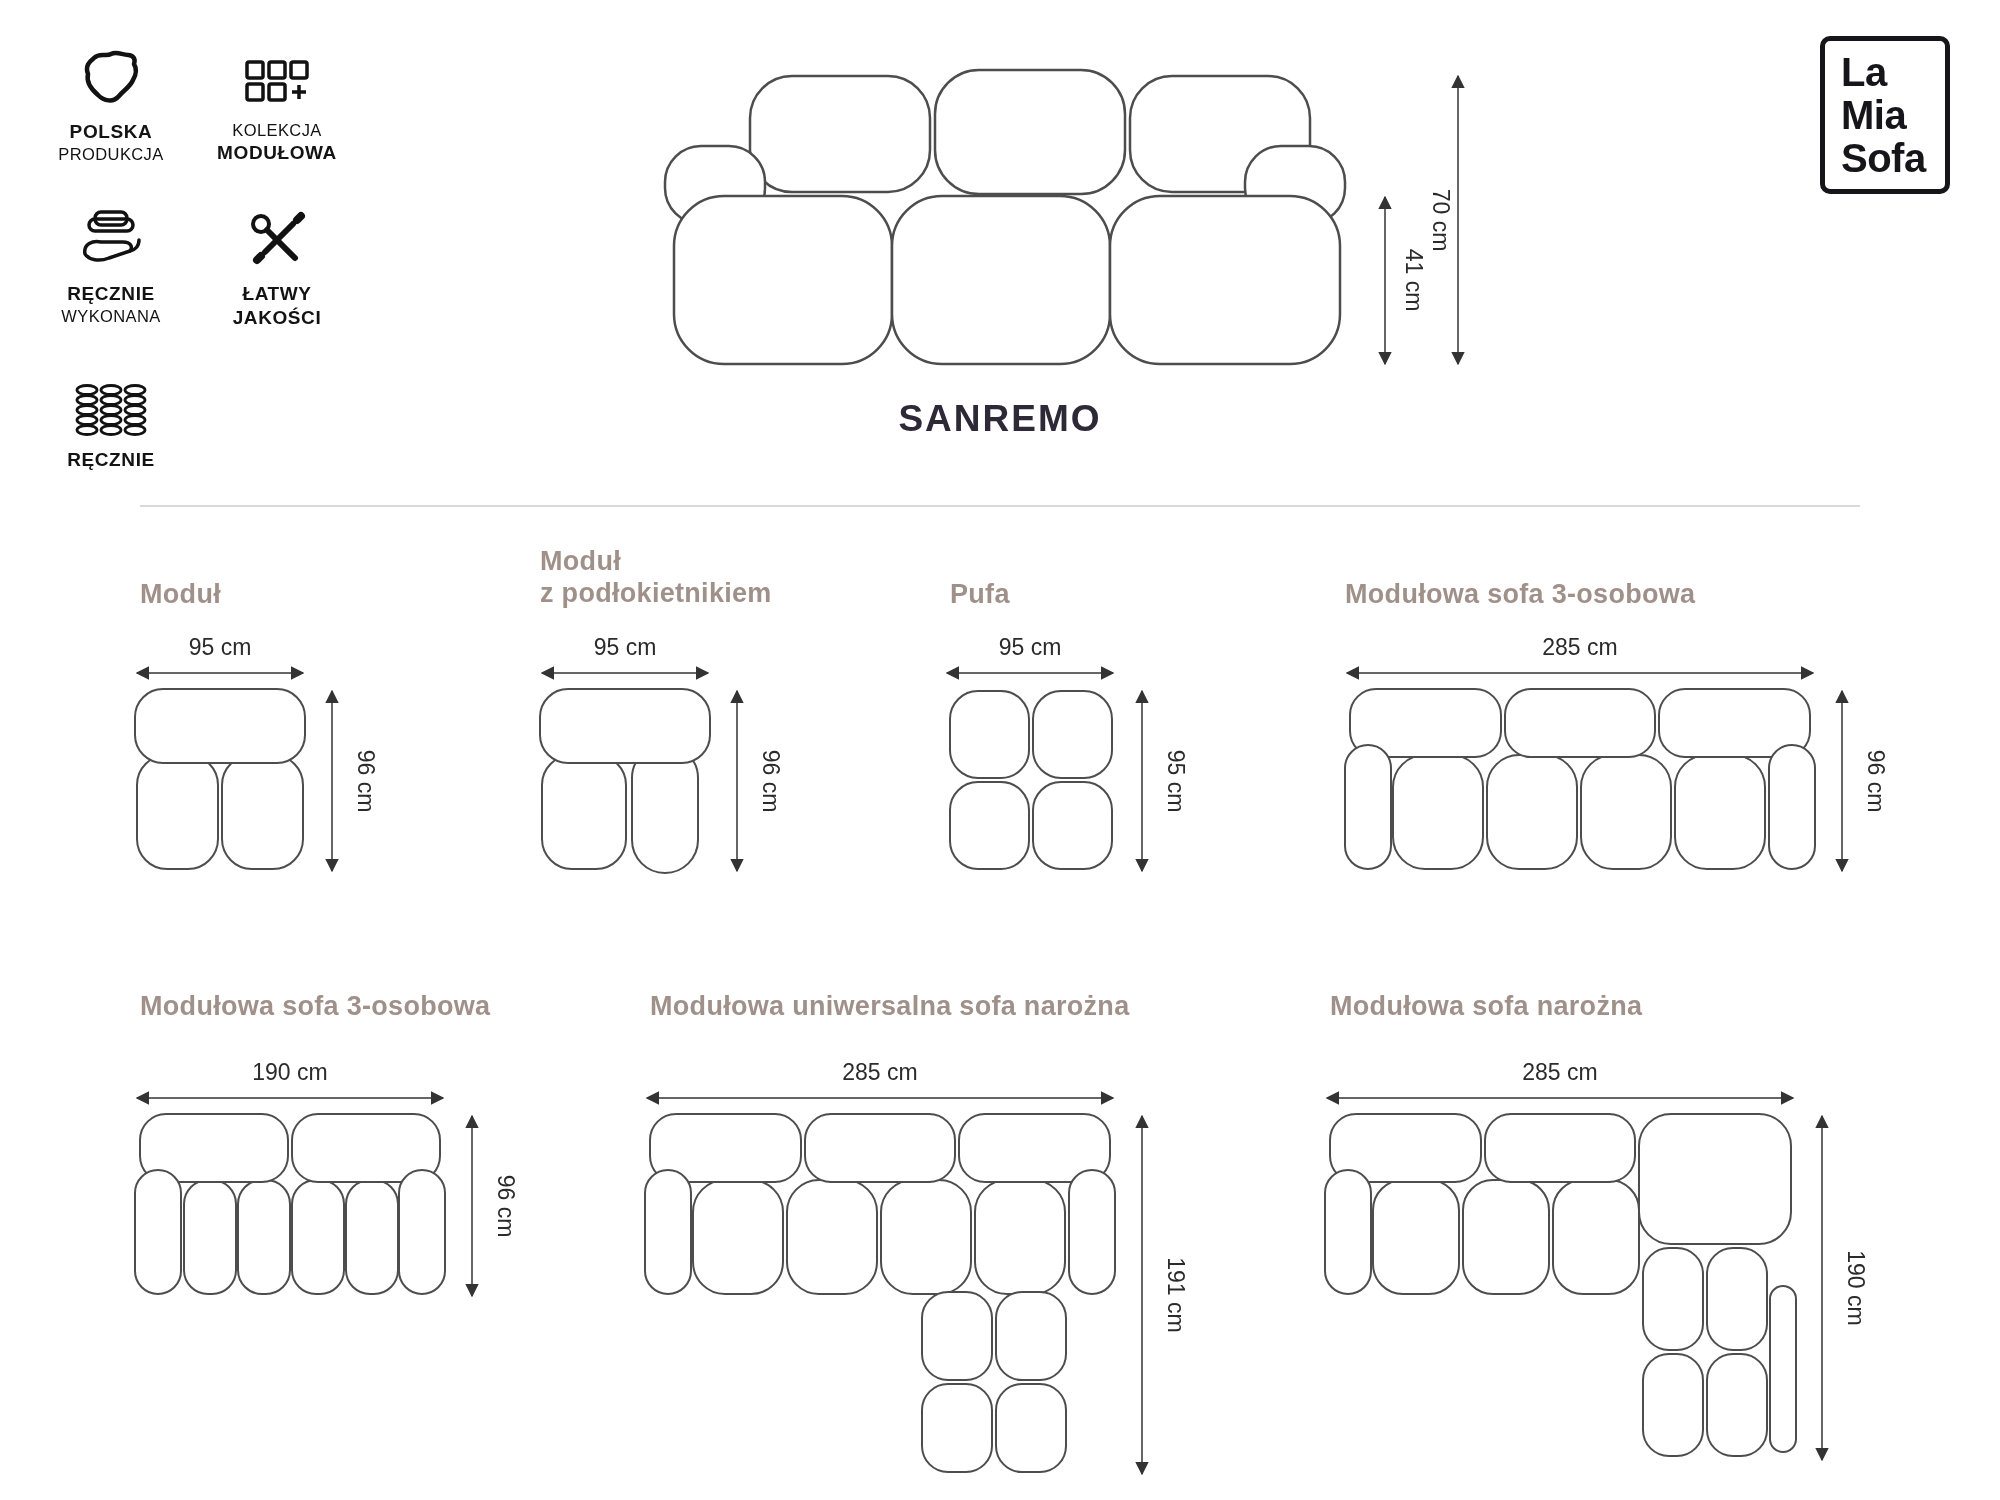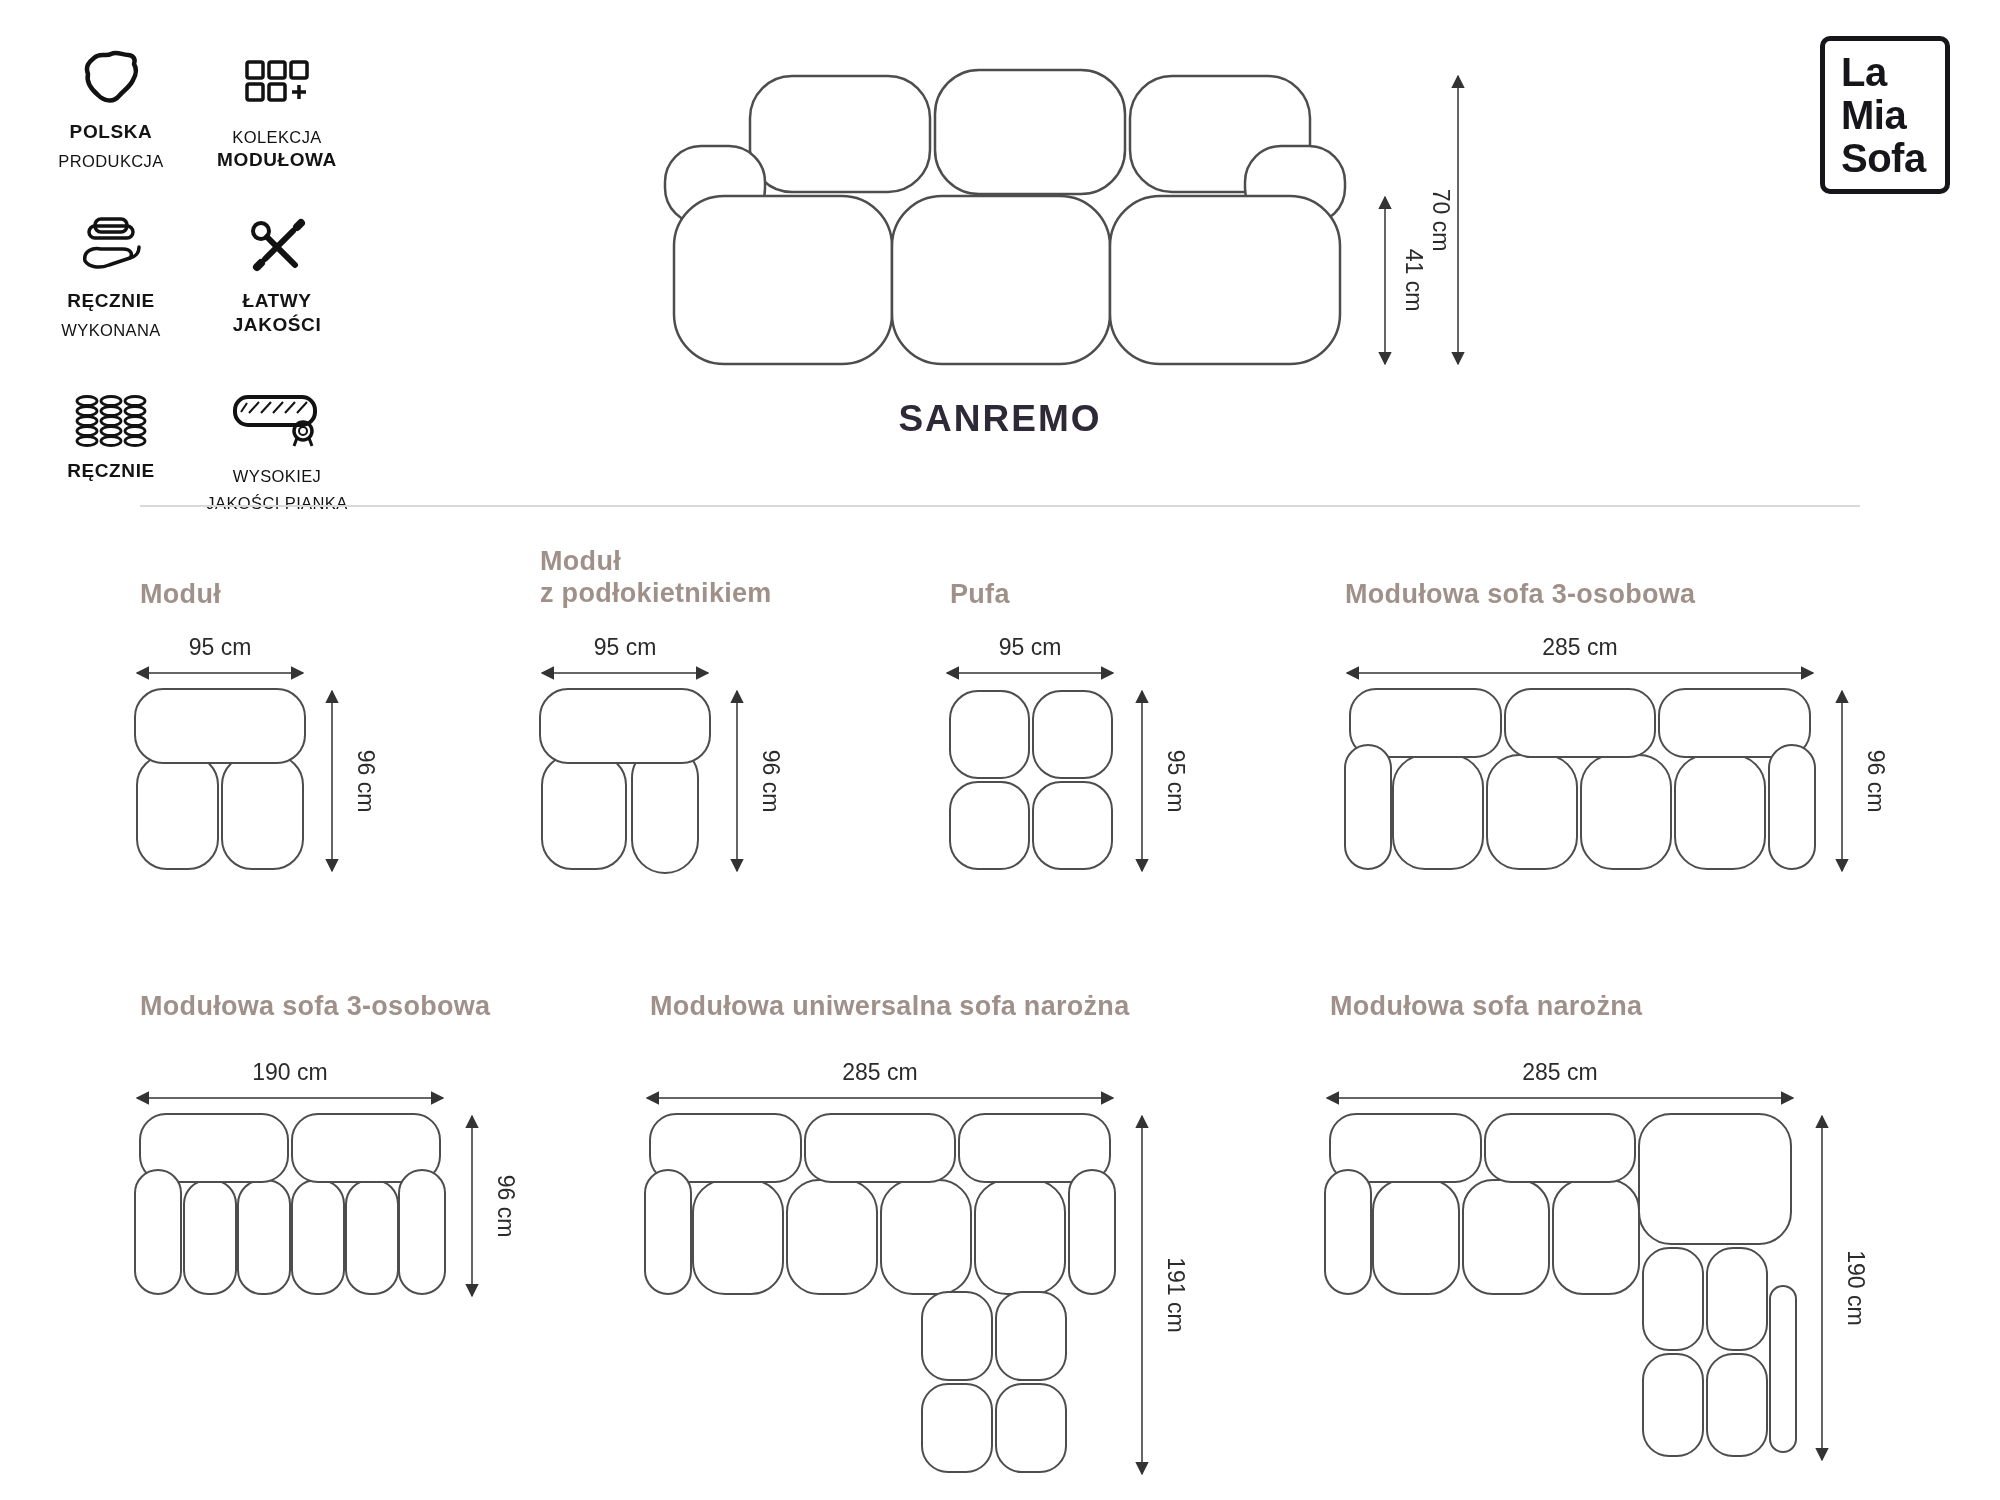--- a/index.html
+++ b/index.html
@@ -14,21 +14,21 @@
   .dw2  { stroke:#4d4d4d; stroke-width:2.5; fill:#ffffff; }
 
   .features {
     position:absolute; left:36px; top:34px;
     display:grid; grid-template-columns:150px 170px; row-gap:32px; column-gap:6px;
   }
   .feature { display:flex; flex-direction:column; align-items:center; text-align:center; }
   .ficon   { display:flex; align-items:flex-end; justify-content:center; height:78px; margin-bottom:8px; }
   .fl      { line-height:1.25; color:#131313; }
   .f-strong{ font-size:19px; font-weight:700; letter-spacing:.6px; }
-  .f-light { font-size:16.5px; font-weight:400; letter-spacing:.4px;margin-top:7px; }
+  .f-light { font-size:16.5px; font-weight:400; letter-spacing:.4px; }
 
   .hero-svg { position:absolute; left:600px; top:60px; }
 
   .product-title {
     position:absolute; left:700px; top:398px; width:600px; text-align:center;
     font-size:37px; font-weight:700; letter-spacing:2px; color:#2d2936;
   }
 
   .logo {
     position:absolute; left:1820px; top:36px; width:130px; height:158px;
@@ -138,42 +138,20 @@
             <ellipse cx="62" cy="30" rx="10" ry="4.5"></ellipse>
             <ellipse cx="62" cy="40" rx="10" ry="4.5"></ellipse>
             <ellipse cx="62" cy="50" rx="10" ry="4.5"></ellipse>
           </g>
         </svg>
       </span>
       <div class="fl f-strong">RĘCZNIE</div>
       <div class="fl f-light"></div>
     </div>
 
-    <div class="feature">
-      <span class="ficon">
-        <svg width="92" height="64" viewBox="0 0 92 64">
-          <g fill="none" stroke="#121212">
-            <rect x="4" y="10" width="80" height="28" rx="13" stroke-width="4"></rect>
-            <g stroke-width="2">
-              <line x1="16" y1="16" x2="10" y2="25"></line>
-              <line x1="28" y1="15" x2="18" y2="26"></line>
-              <line x1="40" y1="15" x2="30" y2="26"></line>
-              <line x1="52" y1="15" x2="42" y2="26"></line>
-              <line x1="64" y1="15" x2="54" y2="26"></line>
-              <line x1="76" y1="15" x2="66" y2="26"></line>
-            </g>
-            <circle cx="72" cy="44" r="9" stroke-width="3.5"></circle>
-            <circle cx="72" cy="44" r="4" stroke-width="2"></circle>
-            <path d="M66,51 L63,59 M78,51 L81,59" stroke-width="3"></path>
-          </g>
-        </svg>
-      </span>
-      <div class="fl f-light">WYSOKIEJ</div>
-      <div class="fl f-light">JAKOŚCI PIANKA</div>
-    </div>
 
   </div>
 
   <svg class="hero-svg" width="880" height="340" viewBox="0 0 880 340">
     <g class="dw2" stroke-linejoin="round">
       <rect x="150" y="16" width="180" height="116" rx="42"></rect>
       <rect x="335" y="10" width="190" height="124" rx="44"></rect>
       <rect x="530" y="16" width="180" height="116" rx="42"></rect>
       <rect x="65" y="86" width="100" height="78" rx="36"></rect>
       <rect x="645" y="86" width="100" height="78" rx="36"></rect>

